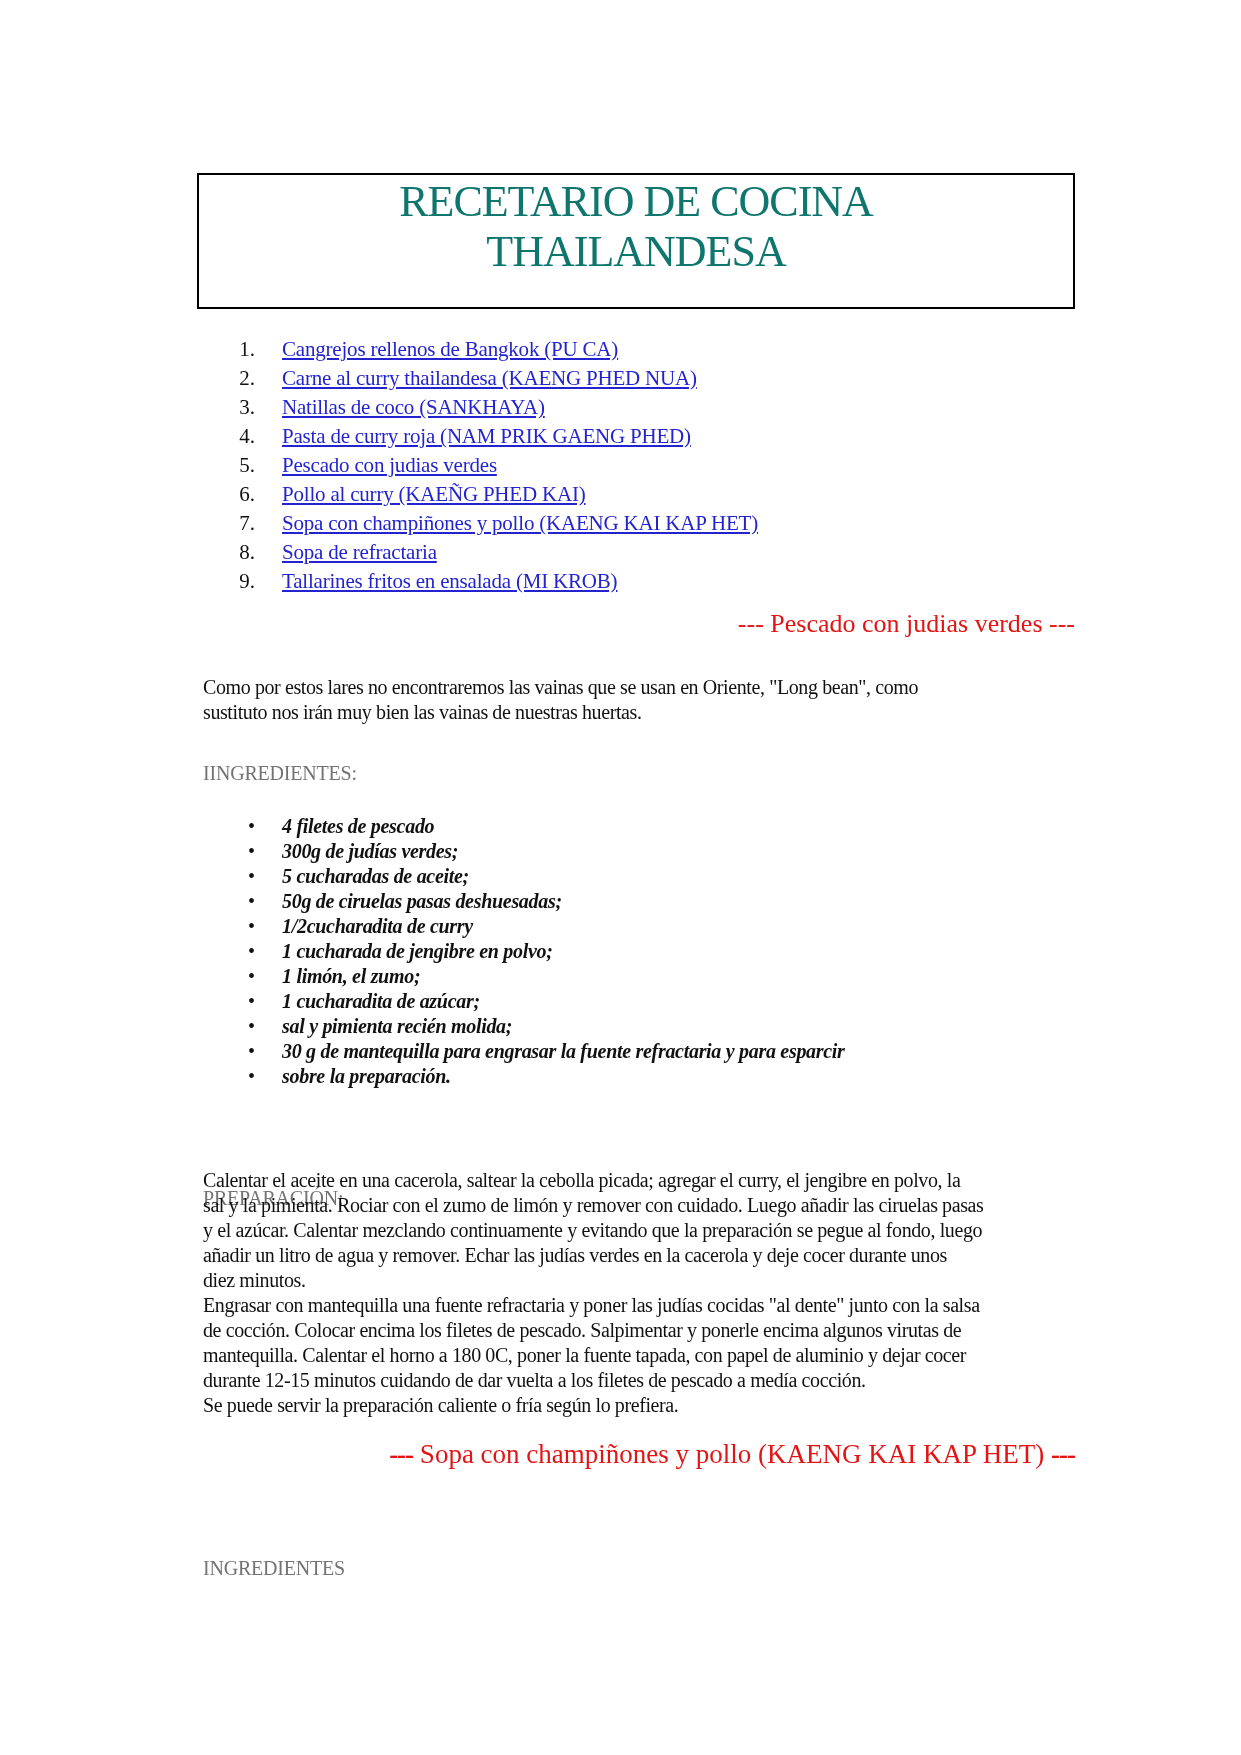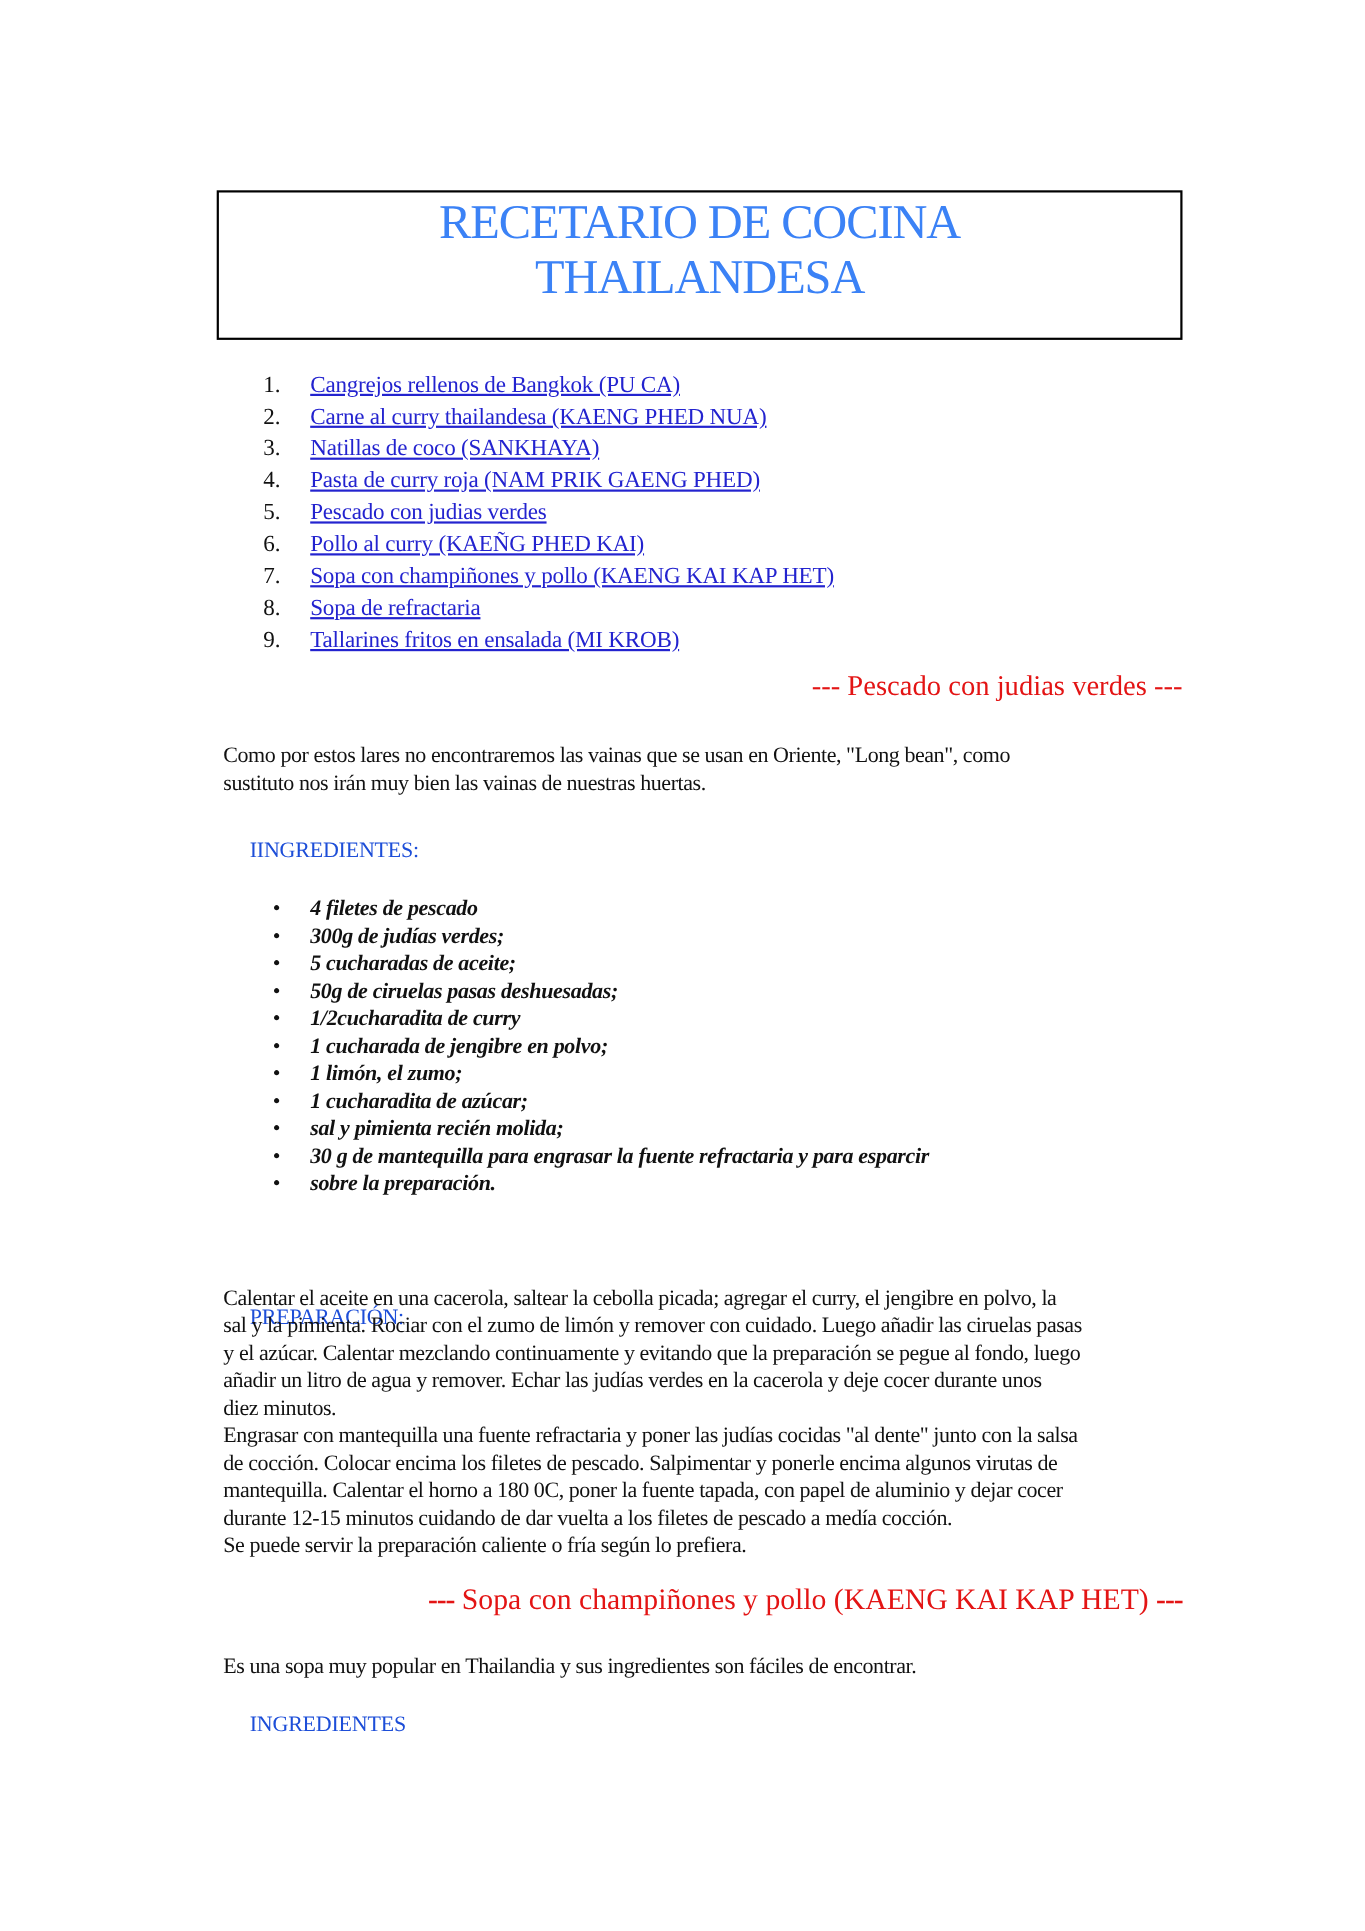--- a/index.html
+++ b/index.html
@@ -17,21 +17,21 @@
   .title-box{
     left:197px;top:173px;width:874px;height:130px;
     border:2px solid #000000;
     text-align:center;
     padding-top:2px;
     box-sizing:content-box;
   }
   .title-text{
     font-size:44px;line-height:50px;
     letter-spacing:-1px;
-    color:#3b82f6;
+    color:#0f766e;
     white-space:pre-line;
   }
 
   
   .toc{left:203px;top:335px;}
   .toc-row{display:flex;align-items:baseline;height:29px;line-height:29px;}
   .toc-num{
     display:inline-block;width:52px;text-align:right;
     font-size:21px;color:#111111;flex:0 0 auto;
   }
@@ -51,21 +51,21 @@
   .heading2{top:1439px;font-size:27px;line-height:30px;}
   .dash{font-weight:bold;letter-spacing:-1px;}
 
   
   .body-text{
     left:203px;
     font-size:20px;line-height:25px;letter-spacing:-0.4px;
     white-space:pre;color:#111111;
   }
   .intro1{top:675px;}
-  .label{left:203px;font-size:20px;line-height:25px;letter-spacing:-0.2px;color:#1d4ed8;white-space:nowrap;margin-left:24px;}
+  .label{left:203px;font-size:20px;line-height:25px;letter-spacing:-0.2px;color:#737373;white-space:nowrap;}
   .ing-label1{top:761px;}
   .prep-label{top:1186px;}
   .prep-block{top:1168px;}
   .intro2{top:1503px;}
   .ing-label2{top:1556px;}
 
   
   .bullets{left:203px;top:814px;}
   .bullet-row{display:flex;align-items:baseline;height:25px;line-height:25px;}
   .bullet-dot{
@@ -191,17 +191,16 @@
 añadir un litro de agua y remover. Echar las judías verdes en la cacerola y deje cocer durante unos
 diez minutos.
 Engrasar con mantequilla una fuente refractaria y poner las judías cocidas "al dente" junto con la salsa
 de cocción. Colocar encima los filetes de pescado. Salpimentar y ponerle encima algunos virutas de
 mantequilla. Calentar el horno a 180 0C, poner la fuente tapada, con papel de aluminio y dejar cocer
 durante 12-15 minutos cuidando de dar vuelta a los filetes de pescado a medía cocción.
 Se puede servir la preparación caliente o fría según lo prefiera.</div>
 
   <div class="abs sec-heading heading2"><span class="dash">---</span><span> Sopa con champiñones y pollo (KAENG KAI KAP HET) </span><span class="dash">---</span></div>
 
-  <div class="abs body-text intro2">Es una sopa muy popular en Thailandia y sus ingredientes son fáciles de encontrar.</div>
 
   <div class="abs label ing-label2">INGREDIENTES</div>
 
 </div>
 
 </body></html>

